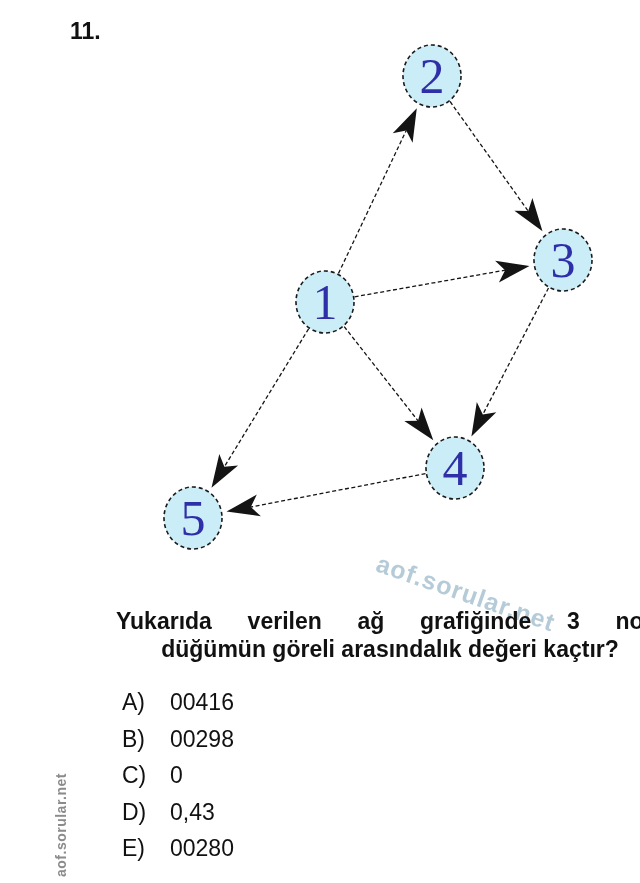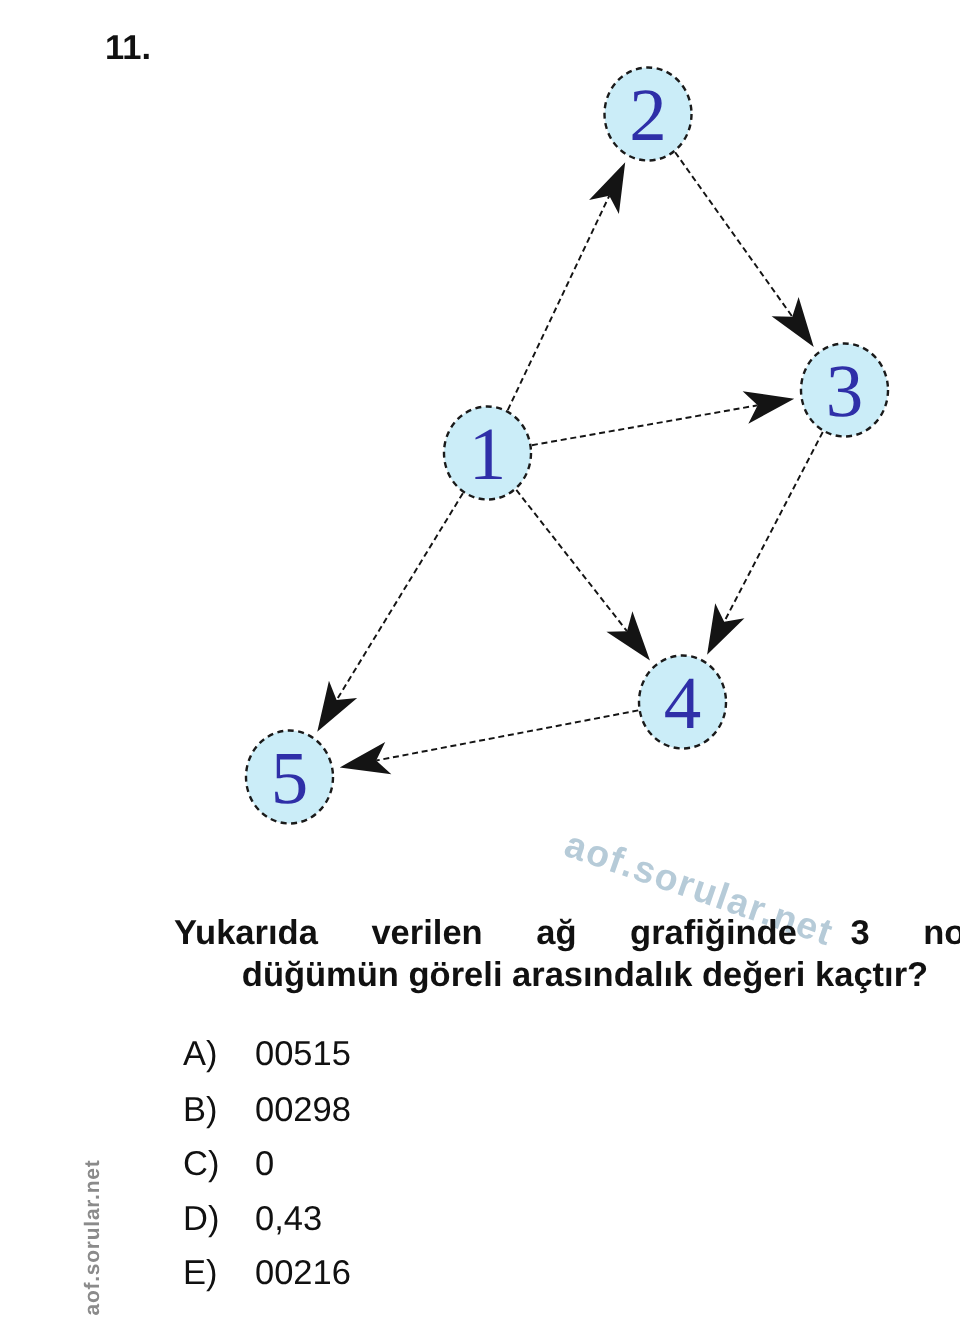--- a/index.html
+++ b/index.html
@@ -127,33 +127,33 @@
   <div class="watermark-vertical">aof.sorular.net</div>
 
   <div class="question-text">
     <div class="question-line-1">Yukarıda verilen ağ grafiğinde 3 nolu</div>
     <div class="question-line-2">düğümün göreli arasındalık değeri kaçtır?</div>
   </div>
 
   <div class="options">
     <div class="option-row">
       <span class="option-letter">A)</span>
-      <span class="option-value">00515</span>
+      <span class="option-value">00416</span>
     </div>
     <div class="option-row">
       <span class="option-letter">B)</span>
       <span class="option-value">00298</span>
     </div>
     <div class="option-row">
       <span class="option-letter">C)</span>
       <span class="option-value">0</span>
     </div>
     <div class="option-row">
       <span class="option-letter">D)</span>
       <span class="option-value">0,43</span>
     </div>
     <div class="option-row">
       <span class="option-letter">E)</span>
-      <span class="option-value">00216</span>
+      <span class="option-value">00280</span>
     </div>
   </div>
 
 </div>
 
 </body></html>

